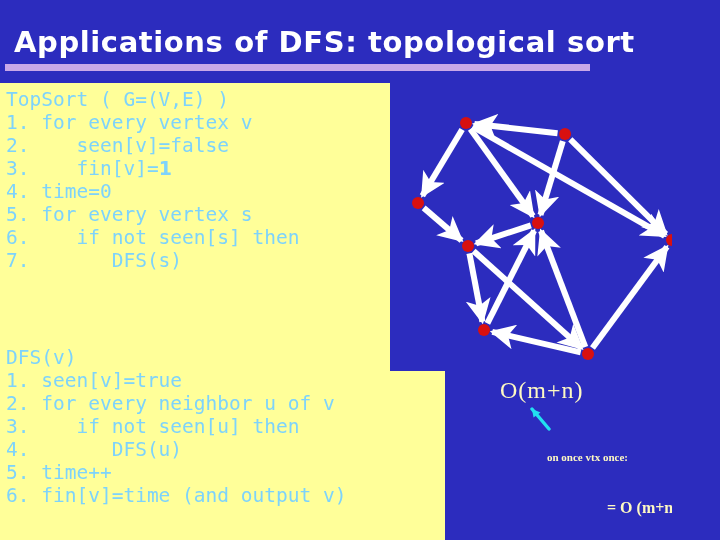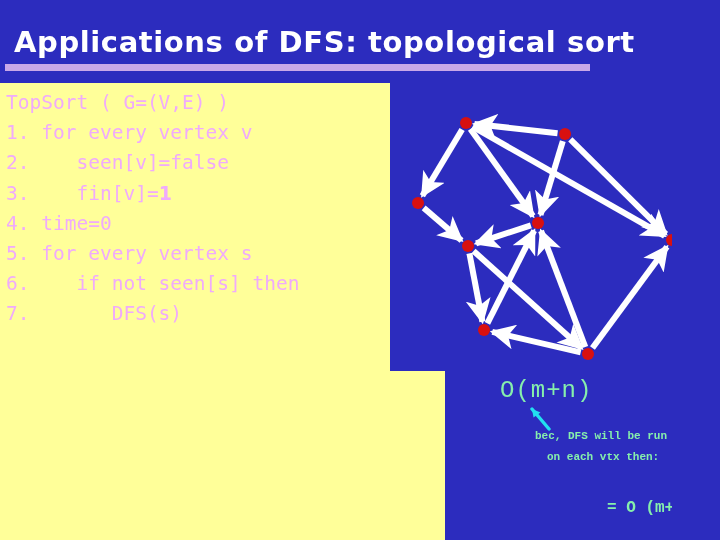--- a/index.html
+++ b/index.html
@@ -52,24 +52,24 @@
   }
   #code-panel-lower {
     left: 0px;
     top: 358px;
     width: 445px;
     height: 182px;
   }
 
   .code-block {
     position: absolute;
-    color: #f0abfc;
+    color: #7dd3fc;
     font-family: "DejaVu Sans Mono", "Liberation Mono", monospace;
     font-size: 19.5px;
-    line-height: 30px;
+    line-height: 23px;
     white-space: pre;
     letter-spacing: 0px;
   }
   #topsort-code { left: 6px; top: 75px; }
   #dfs-code     { left: 6px; top: 333px; }
 
   .overwrite-one {
     font-family: "DejaVu Sans", sans-serif;
     font-weight: bold;
     font-size: 19px;
@@ -81,22 +81,22 @@
     left: 0px;
     top: 0px;
     width: 720px;
     height: 540px;
     pointer-events: none;
   }
 
   
   .hand {
     position: absolute;
-    color: #86efac;
-    font-family: Liberation Mono, monospace;
+    color: #fef9c3;
+    font-family: Liberation Serif, serif;
     white-space: nowrap;
     text-align: right;
   }
   #hand-bigO {
     left: 500px;
     top: 364px;
     font-size: 24px;
     letter-spacing: 1px;
   }
   #hand-line1 { left: 535px; top: 417px; font-size: 11px; font-weight: bold; }
@@ -124,20 +124,27 @@
 
   <div class="code-block" id="topsort-code"><span>TopSort ( G=(V,E) )</span>
 <span>1. for every vertex v</span>
 <span>2.    seen[v]=false</span>
 <span>3.    fin[v]=</span><span class="overwrite-one">1</span>
 <span>4. time=0</span>
 <span>5. for every vertex s</span>
 <span>6.    if not seen[s] then</span>
 <span>7.       DFS(s)</span></div>
 
+  <div class="code-block" id="dfs-code"><span>DFS(v)</span>
+<span>1. seen[v]=true</span>
+<span>2. for every neighbor u of v</span>
+<span>3.    if not seen[u] then</span>
+<span>4.       DFS(u)</span>
+<span>5. time++</span>
+<span>6. fin[v]=time (and output v)</span></div>
 
   <svg id="graph-svg" viewBox="0 0 720 540">
     <defs>
       <marker id="arrowhead" viewBox="0 0 10 10" refX="9" refY="5" markerWidth="4.2" markerHeight="4.2" orient="auto-start-reverse">
         <path d="M 0 0 L 10 5 L 0 10 L 2.6 5 z" fill="#ffffff"></path>
       </marker>
     </defs>
     <g id="graph-edges">
         <line x1="557.5458719899478" y1="120.17176355443866" x2="474.44801174472576" y2="110.93866797163619" stroke="#ffffff" stroke-width="6" stroke-linecap="butt" marker-end="url(#arrowhead)"></line>
         <line x1="462.1412818342935" y1="116.43119694284408" x2="422.373213921134" y2="182.71131013144338" stroke="#ffffff" stroke-width="6" stroke-linecap="butt" marker-end="url(#arrowhead)"></line>
@@ -166,17 +173,16 @@
       </g>
   </svg>
 
   <div class="hand" id="hand-bigO">O(m+n)</div>
 
   <svg id="hand-arrow" viewBox="0 0 26 26">
     <path d="M 22 24 L 5 4" stroke="#22e0f0" stroke-width="3.4" stroke-linecap="round" fill="none"></path>
     <path d="M 5 4 L 13.5 7.5 L 6.5 12.5 z" fill="#22e0f0"></path>
   </svg>
 
-  <div class="hand" id="hand-line1">bec, DFS will be run</div>
-  <div class="hand" id="hand-line2">on each vtx then:</div>
+  <div class="hand" id="hand-line2">on once vtx once:</div>
   <div class="hand" id="hand-line4">= O (m+n)</div>
 
 </div>
 
 </body></html>

